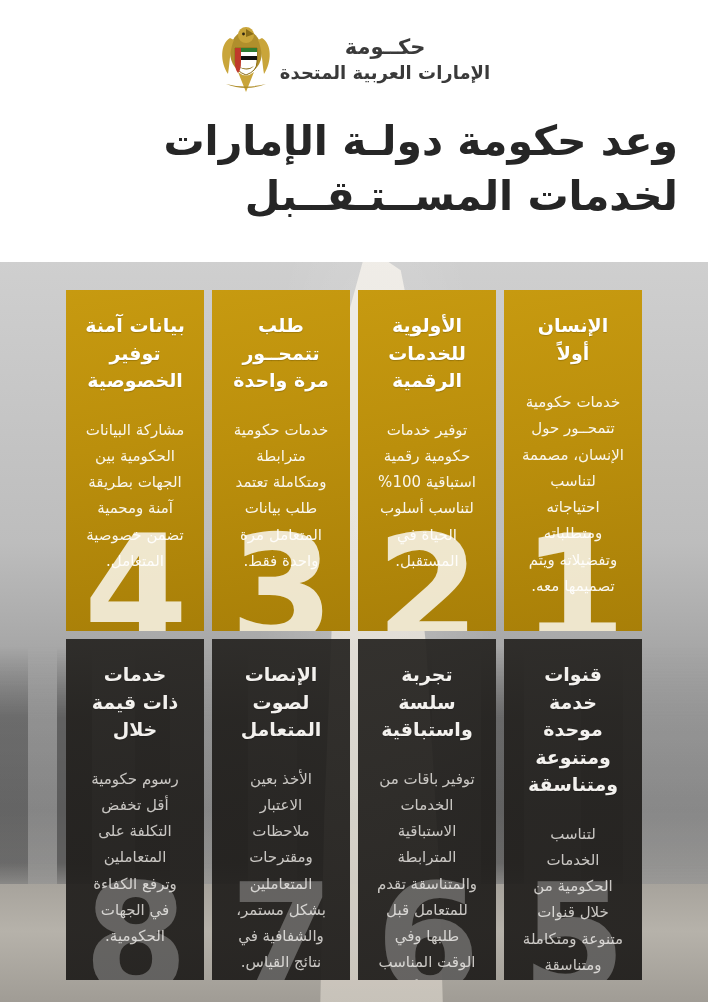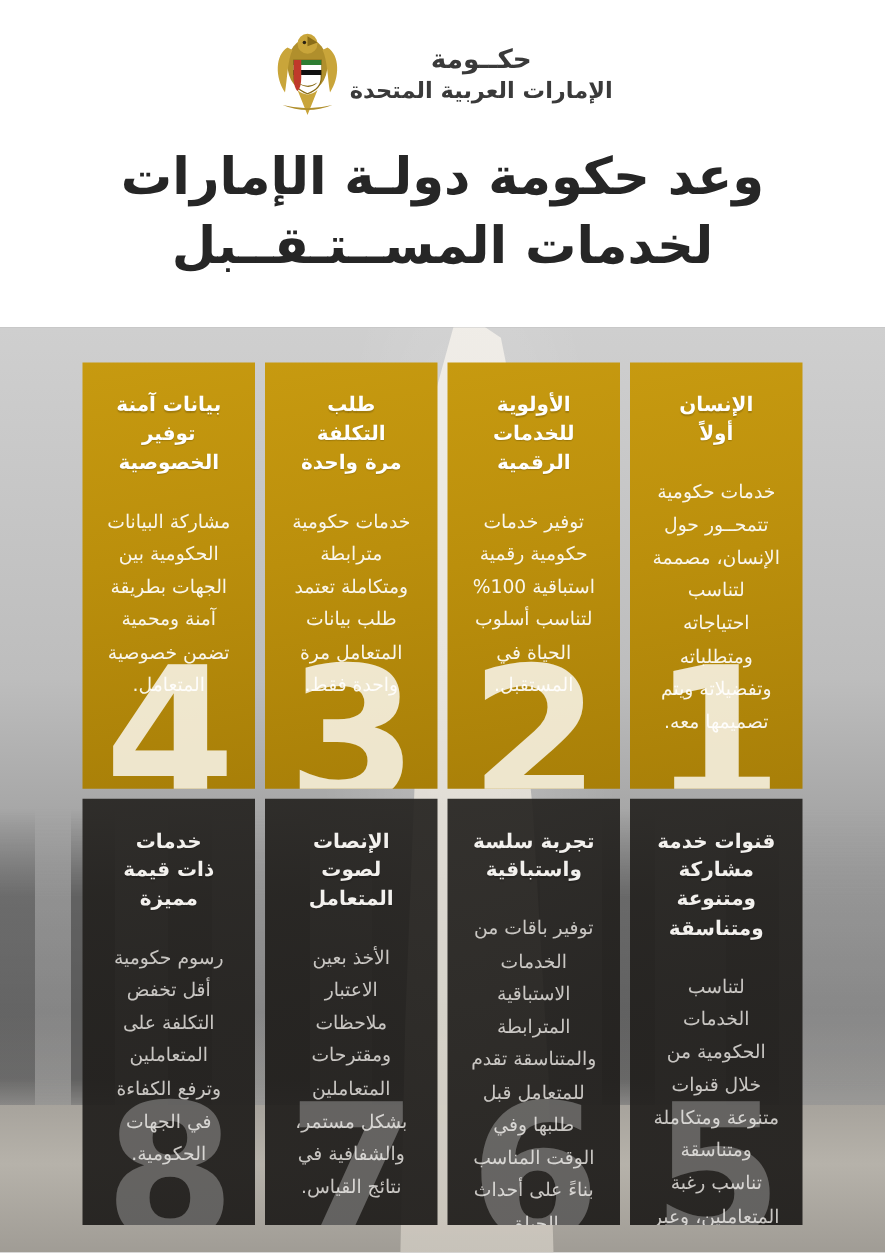--- a/index.html
+++ b/index.html
@@ -70,20 +70,21 @@
     color: #262626;
     font-weight: bold;
     font-size: 41px;
     line-height: 1.35;
     letter-spacing: 0.5px;
     padding: 0 30px;
   }
   .title .t-line {
     display: block;
     white-space: nowrap;
+    text-align: right;
   }
 
   
   .board {
     position: relative;
     width: 708px;
     height: 740px;
     overflow: hidden;
     background: #8e8e8e;
   }
@@ -164,21 +165,21 @@
     color: #ffffff;
   }
   .card.gold {
     background: linear-gradient(170deg, #c79a10 0%, #bb8f0c 45%, #a87f08 100%);
   }
   .card.dark {
     background: linear-gradient(170deg, rgba(38,36,33,0.93) 0%, rgba(30,28,26,0.93) 100%);
   }
 
   .card-title {
-    font-size: 16px;
+    font-size: 19px;
     font-weight: bold;
     line-height: 1.45;
     margin: 6px 2px 0 2px;
     text-shadow: 0 1px 1px rgba(0,0,0,0.18);
   }
   .card.dark .card-title { color: #f3f1ee; }
 
   .card-desc {
     font-size: 15px;
     line-height: 1.75;
@@ -278,41 +279,41 @@
           <div>للخدمات</div>
           <div>الرقمية</div>
         </div>
         <div class="card-desc">توفير خدمات حكومية رقمية استباقية 100% لتناسب أسلوب الحياة في المستقبل.</div>
         <div class="card-number">2</div>
       </div>
 
       <div class="card gold">
         <div class="card-title">
           <div>طلب</div>
-          <div>التكلفة</div>
+          <div>تتمحــور</div>
           <div>مرة واحدة</div>
         </div>
         <div class="card-desc">خدمات حكومية مترابطة ومتكاملة تعتمد طلب بيانات المتعامل مرة واحدة فقط.</div>
         <div class="card-number">3</div>
       </div>
 
       <div class="card gold">
         <div class="card-title">
           <div>بيانات آمنة</div>
           <div>توفير</div>
           <div>الخصوصية</div>
         </div>
         <div class="card-desc">مشاركة البيانات الحكومية بين الجهات بطريقة آمنة ومحمية تضمن خصوصية المتعامل.</div>
         <div class="card-number">4</div>
       </div>
 
       <div class="card dark">
         <div class="card-title">
           <div>قنوات خدمة</div>
-          <div>مشاركة</div>
+          <div>موحدة</div>
           <div>ومتنوعة</div>
           <div>ومتناسقة</div>
         </div>
         <div class="card-desc">لتناسب الخدمات الحكومية من خلال قنوات متنوعة ومتكاملة ومتناسقة تناسب رغبة المتعاملين، وعبر واجهة حكومية موحدة.</div>
         <div class="card-number">5</div>
       </div>
 
       <div class="card dark">
         <div class="card-title">
           <div>تجربة سلسة</div>
@@ -329,21 +330,21 @@
           <div>المتعامل</div>
         </div>
         <div class="card-desc">الأخذ بعين الاعتبار ملاحظات ومقترحات المتعاملين بشكل مستمر، والشفافية في نتائج القياس.</div>
         <div class="card-number">7</div>
       </div>
 
       <div class="card dark">
         <div class="card-title">
           <div>خدمات</div>
           <div>ذات قيمة</div>
-          <div>مميزة</div>
+          <div>خلال</div>
         </div>
         <div class="card-desc">رسوم حكومية أقل تخفض التكلفة على المتعاملين وترفع الكفاءة في الجهات الحكومية.</div>
         <div class="card-number">8</div>
       </div>
 
     </div>
   </div>
 
   <div class="footer-strip"></div>
 </div>

